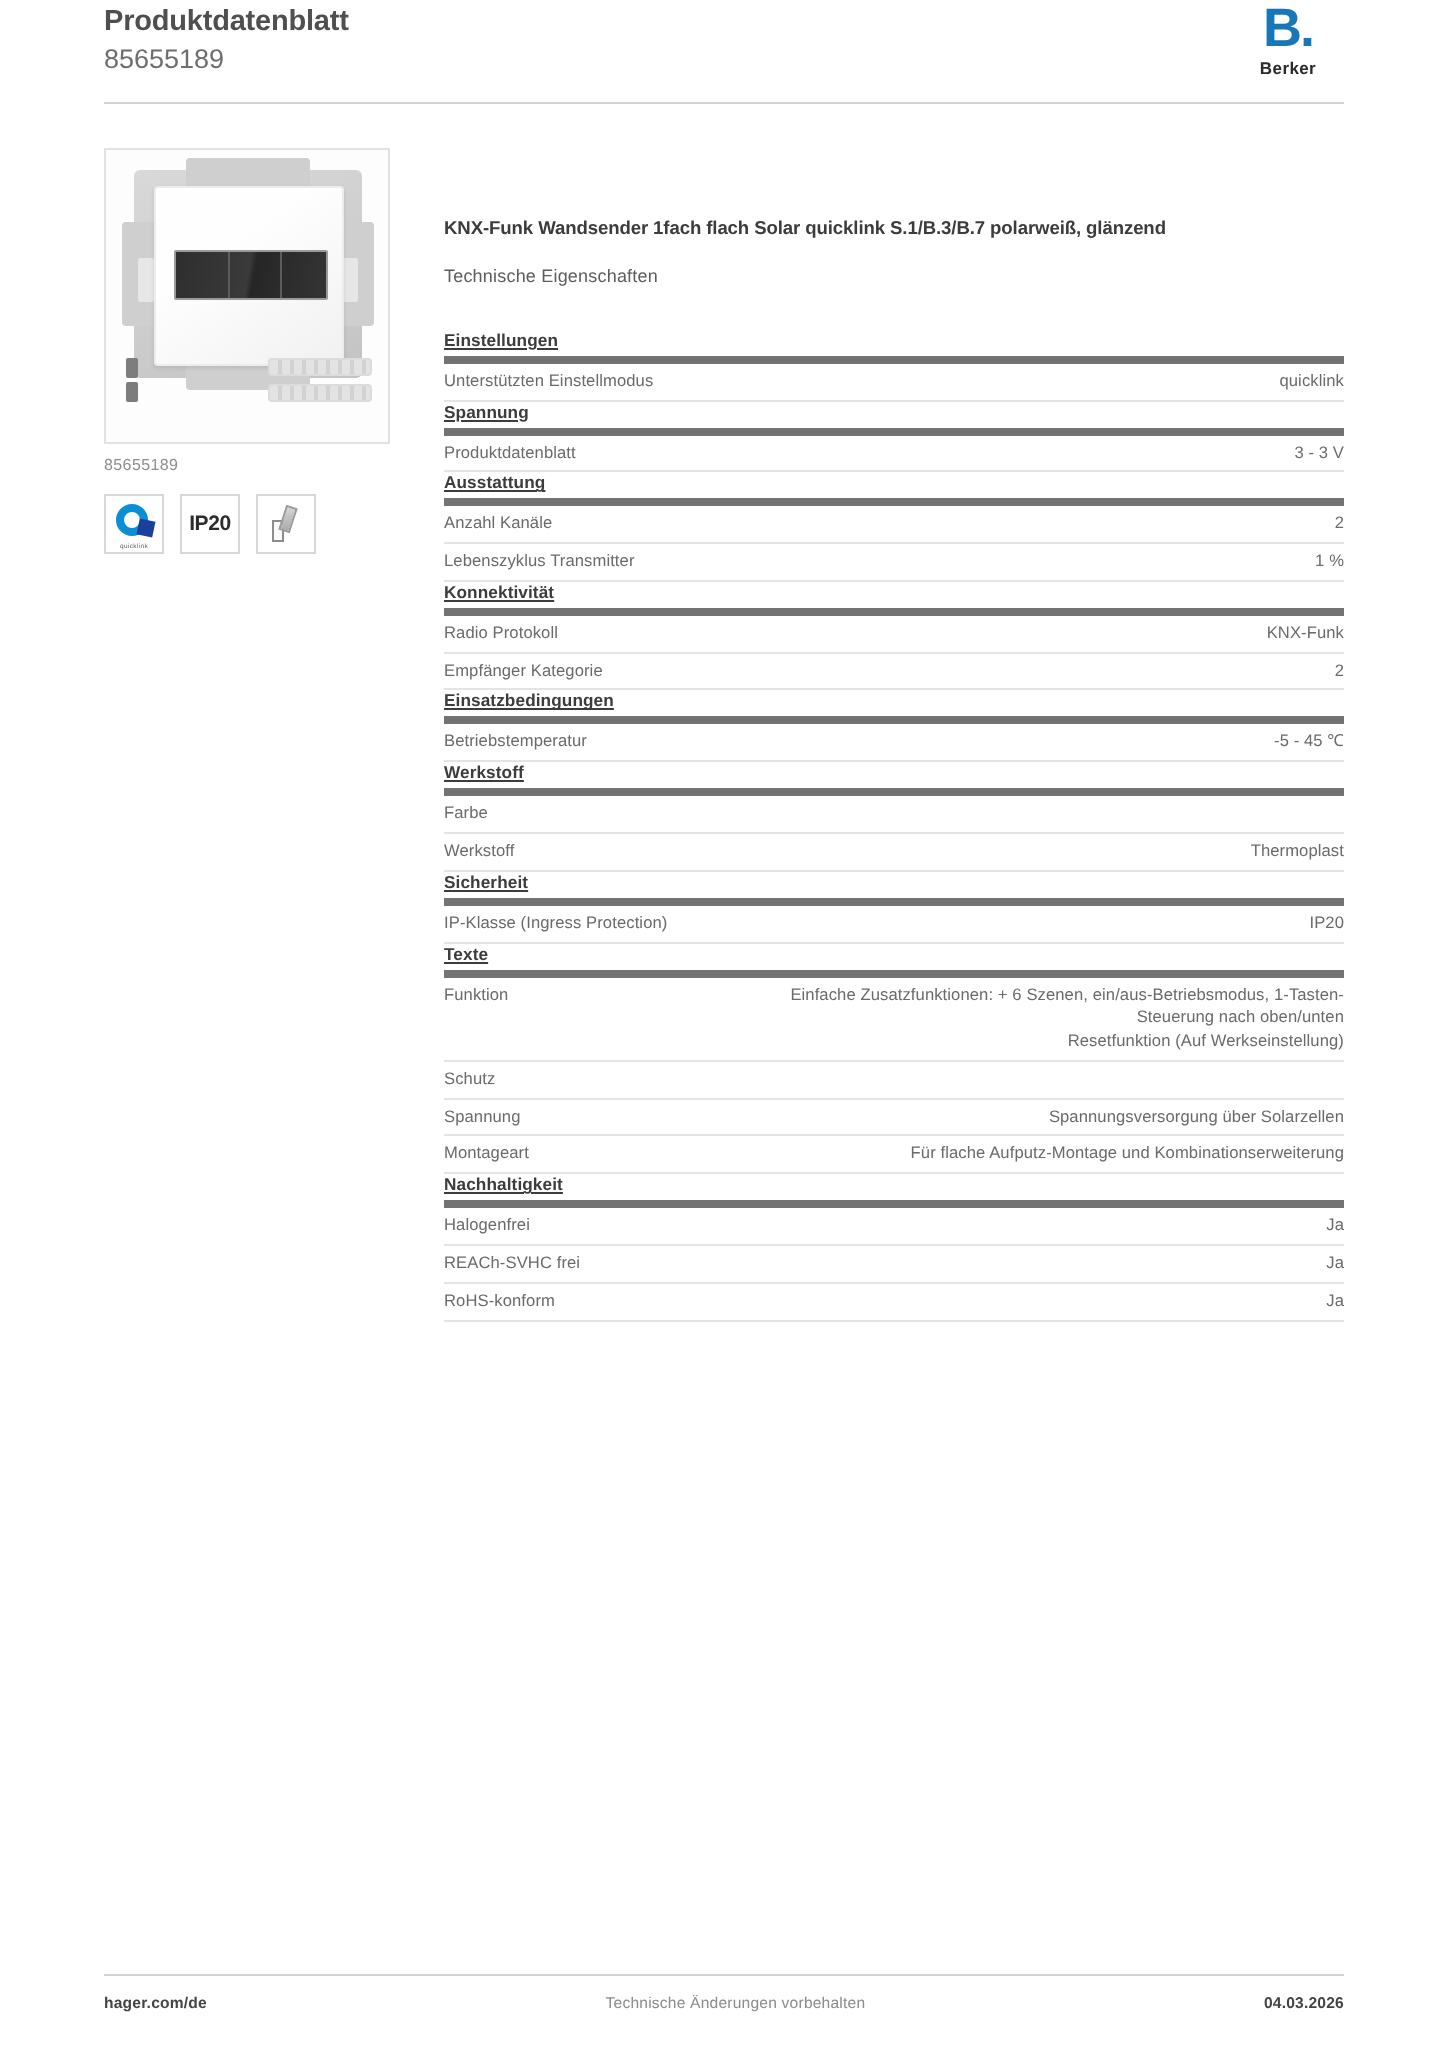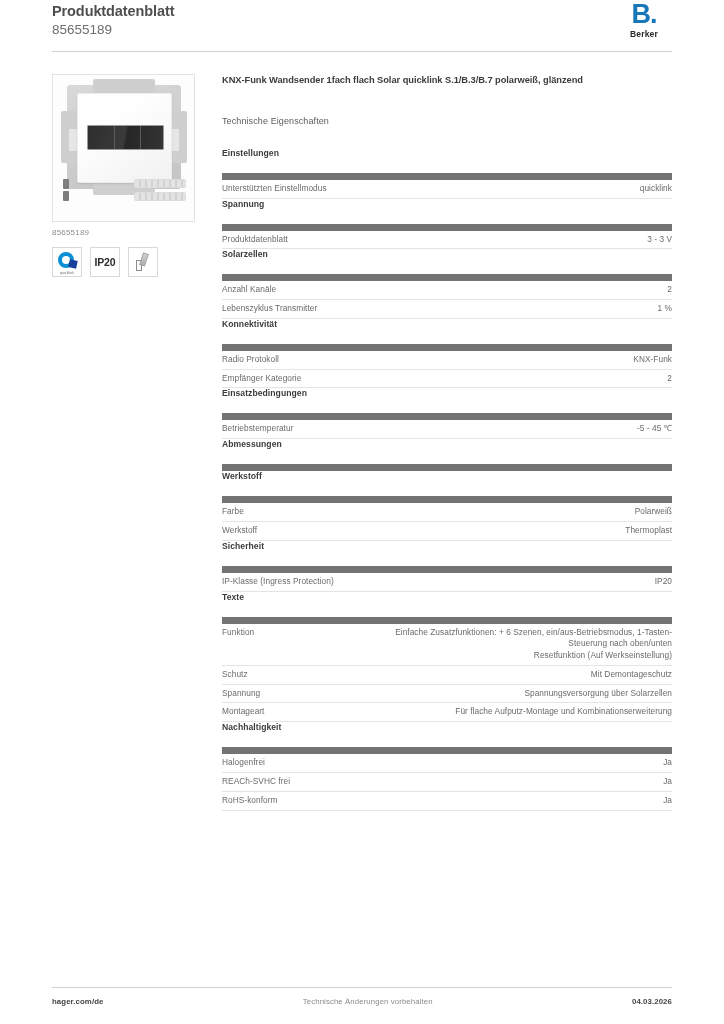--- a/index.html
+++ b/index.html
@@ -116,32 +116,33 @@
   }
   .tool-icon .tip {
     position: absolute; left: 7px; top: 1px; width: 6px; height: 13px;
     background: linear-gradient(150deg,#d6d6d6,#a8a8a8);
     transform: rotate(18deg); border: 1px solid #9a9a9a;
   }
 
   
   .product-title {
     font-size: 9.3px; font-weight: bold; color: #3c3c3c;
-    letter-spacing: -0.05px; line-height: 1.3;
+    letter-spacing: -0.05px; line-height: 1.3; margin-top: 34px;
   }
   .section-intro {
-    font-size: 9px; color: #5d5d5d; margin-top: 30px; letter-spacing: 0.1px;
+    font-size: 9px; color: #5d5d5d; margin-top: 13px; letter-spacing: 0.1px;
   }
 
   .spec-group { }
   .spec-group:first-of-type { margin-top: 22px; }
   .group-title {
     font-size: 8.6px; font-weight: bold; color: #3c3c3c;
-    padding-bottom: 15px; border-bottom: 7px solid #737373;
+    padding-bottom: 3px; border-bottom: 4px solid #737373;
     letter-spacing: 0.05px;
+    text-decoration: underline;
   }
   .spec-row {
     display: flex; justify-content: space-between; align-items: flex-start;
     border-bottom: 1px solid #e4e4e4;
     padding: 3px 0 3px;
     font-size: 8.3px; color: #6a6a6a; line-height: 1.42;
   }
   .spec-label { flex: 0 0 auto; padding-right: 16px; letter-spacing: 0.05px; }
   .spec-value { flex: 1 1 auto; text-align: right; letter-spacing: 0.05px; white-space: pre-line; }
 
@@ -233,21 +234,21 @@
             </div>
           </div>
           <div class="spec-group">
             <div class="group-title">Spannung</div>
             <div class="spec-row">
               <div class="spec-label">Produktdatenblatt</div>
               <div class="spec-value">3 - 3 V</div>
             </div>
           </div>
           <div class="spec-group">
-            <div class="group-title">Solarzellen</div>
+            <div class="group-title">Ausstattung</div>
             <div class="spec-row">
               <div class="spec-label">Anzahl Kanäle</div>
               <div class="spec-value">2</div>
             </div>
             <div class="spec-row">
               <div class="spec-label">Lebenszyklus Transmitter</div>
               <div class="spec-value">1 %</div>
             </div>
           </div>
           <div class="spec-group">
@@ -262,27 +263,25 @@
             </div>
           </div>
           <div class="spec-group">
             <div class="group-title">Einsatzbedingungen</div>
             <div class="spec-row">
               <div class="spec-label">Betriebstemperatur</div>
               <div class="spec-value">-5 - 45 ℃</div>
             </div>
           </div>
           <div class="spec-group">
-            <div class="group-title">Abmessungen</div>
           </div>
           <div class="spec-group">
             <div class="group-title">Werkstoff</div>
             <div class="spec-row">
               <div class="spec-label">Farbe</div>
-              <div class="spec-value">Polarweiß</div>
             </div>
             <div class="spec-row">
               <div class="spec-label">Werkstoff</div>
               <div class="spec-value">Thermoplast</div>
             </div>
           </div>
           <div class="spec-group">
             <div class="group-title">Sicherheit</div>
             <div class="spec-row">
               <div class="spec-label">IP-Klasse (Ingress Protection)</div>
@@ -292,21 +291,20 @@
           <div class="spec-group">
             <div class="group-title">Texte</div>
             <div class="spec-row">
               <div class="spec-label">Funktion</div>
               <div class="spec-value">Einfache Zusatzfunktionen: + 6 Szenen, ein/aus-Betriebsmodus, 1-Tasten-
 Steuerung nach oben/unten
 Resetfunktion (Auf Werkseinstellung)</div>
             </div>
             <div class="spec-row">
               <div class="spec-label">Schutz</div>
-              <div class="spec-value">Mit Demontageschutz</div>
             </div>
             <div class="spec-row">
               <div class="spec-label">Spannung</div>
               <div class="spec-value">Spannungsversorgung über Solarzellen</div>
             </div>
             <div class="spec-row">
               <div class="spec-label">Montageart</div>
               <div class="spec-value">Für flache Aufputz-Montage und Kombinationserweiterung</div>
             </div>
           </div>

